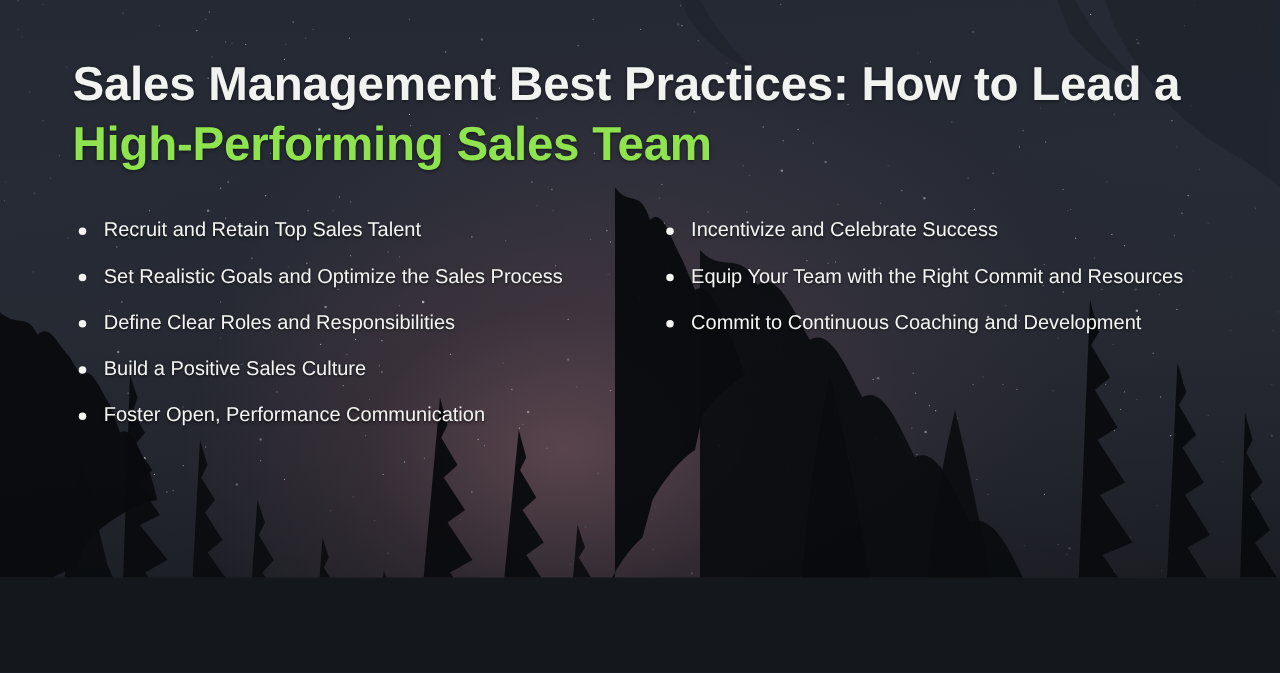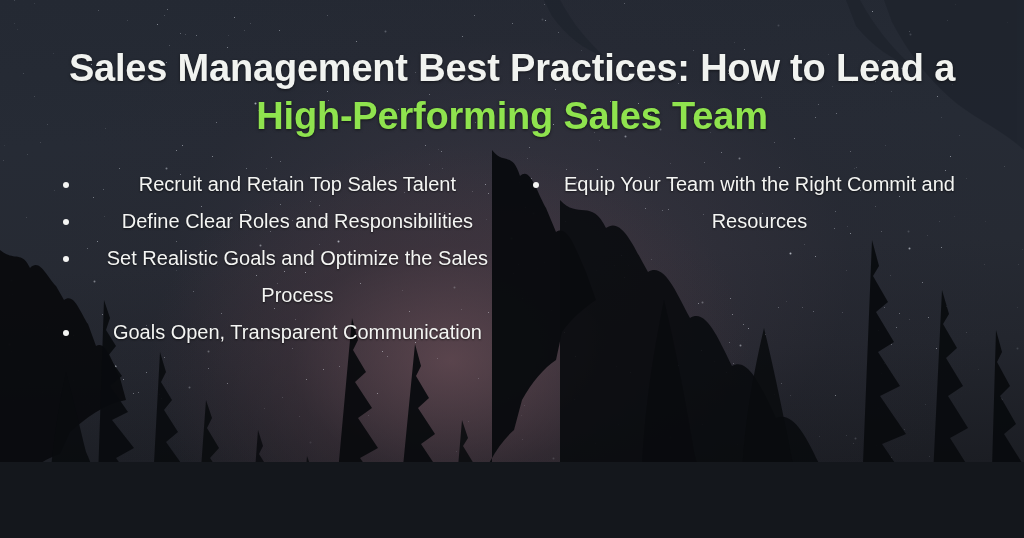--- a/index.html
+++ b/index.html
@@ -8,21 +8,20 @@
     overflow:hidden;
     background:#14171c;
     font-family:"Liberation Sans", sans-serif;
   }
 
   #slide {
     position:relative;
     width:1024px; height:462px;
     overflow:hidden;
     background:#22262f;
-    text-align:center;
   }
 
   
   .bg-layer { position:absolute; inset:0; pointer-events:none; }
 
   
   .bg-sky {
     background:
       radial-gradient(ellipse 420px 300px at 44% 78%, rgba(104,76,84,0.75) 0%, rgba(70,52,60,0.42) 38%, rgba(40,34,42,0.0) 72%),
       radial-gradient(ellipse 620px 420px at 50% 58%, rgba(86,70,84,0.40) 0%, rgba(45,40,52,0.12) 55%, rgba(30,32,40,0) 80%),
@@ -59,21 +58,21 @@
     margin-top:26px;
     gap:0;
   }
   .col { width:462px; }
   .col.right { padding-left:16px; }
 
   ul.bullets { list-style:none; }
   ul.bullets li {
     position:relative;
     padding-left:25px;
-    font-size:20px;
+    font-size:16px;
     line-height:37px;
     color:#f4f5f3;
     font-weight:400;
     text-shadow:0 1px 2px rgba(0,0,0,0.6);
   }
   ul.bullets li::before {
     content:"";
     position:absolute;
     left:5px; top:16px;
     width:6px; height:6px;
@@ -133,26 +132,29 @@
   </div>
 
   <div class="content">
 
     <h1 class="title"><span>Sales Management Best Practices: How to Lead a </span><span class="accent">High-Performing Sales Team</span></h1>
 
     <div class="columns">
       <div class="col left">
         <ul class="bullets">
           <li>Recruit and Retain Top Sales Talent</li>
+          <li>Set Realistic Goals and Optimize the Sales Process</li>
           <li>Define Clear Roles and Responsibilities</li>
-          <li>Set Realistic Goals and Optimize the Sales Process</li>
-          <li>Goals Open, Transparent Communication</li>
+          <li>Build a Positive Sales Culture</li>
+          <li>Foster Open, Performance Communication</li>
         </ul>
       </div>
       <div class="col right">
         <ul class="bullets">
+          <li>Incentivize and Celebrate Success</li>
           <li>Equip Your Team with the Right Commit and Resources</li>
+          <li>Commit to Continuous Coaching and Development</li>
         </ul>
       </div>
     </div>
 
   </div>
 </div>
 
 </body></html>

